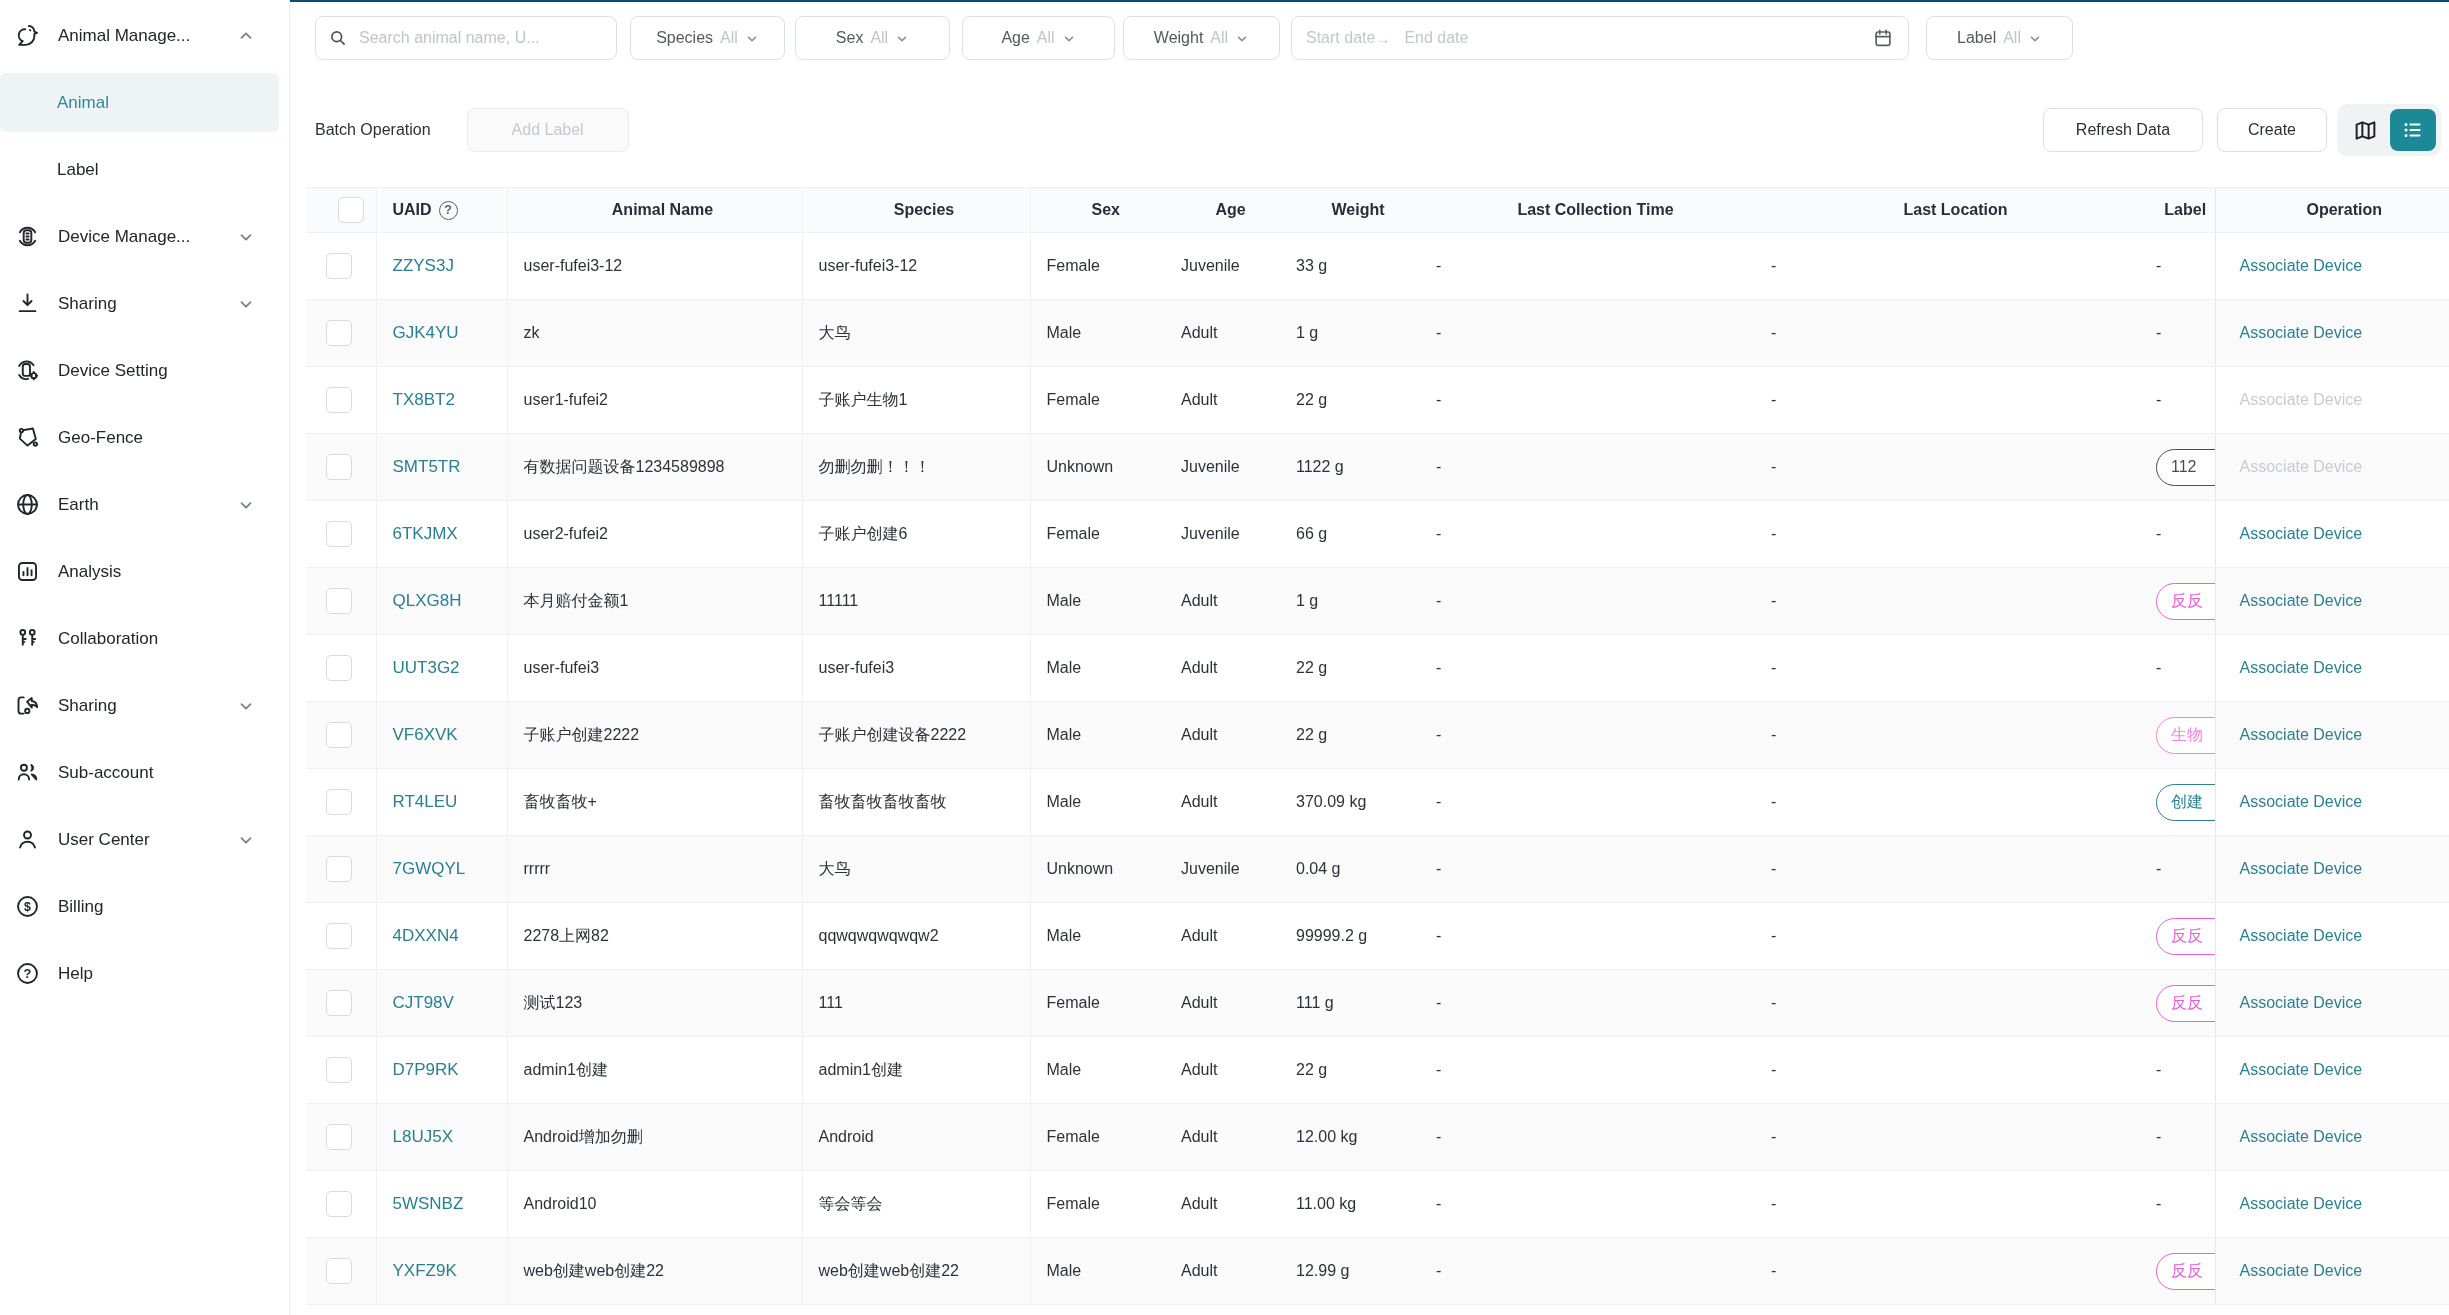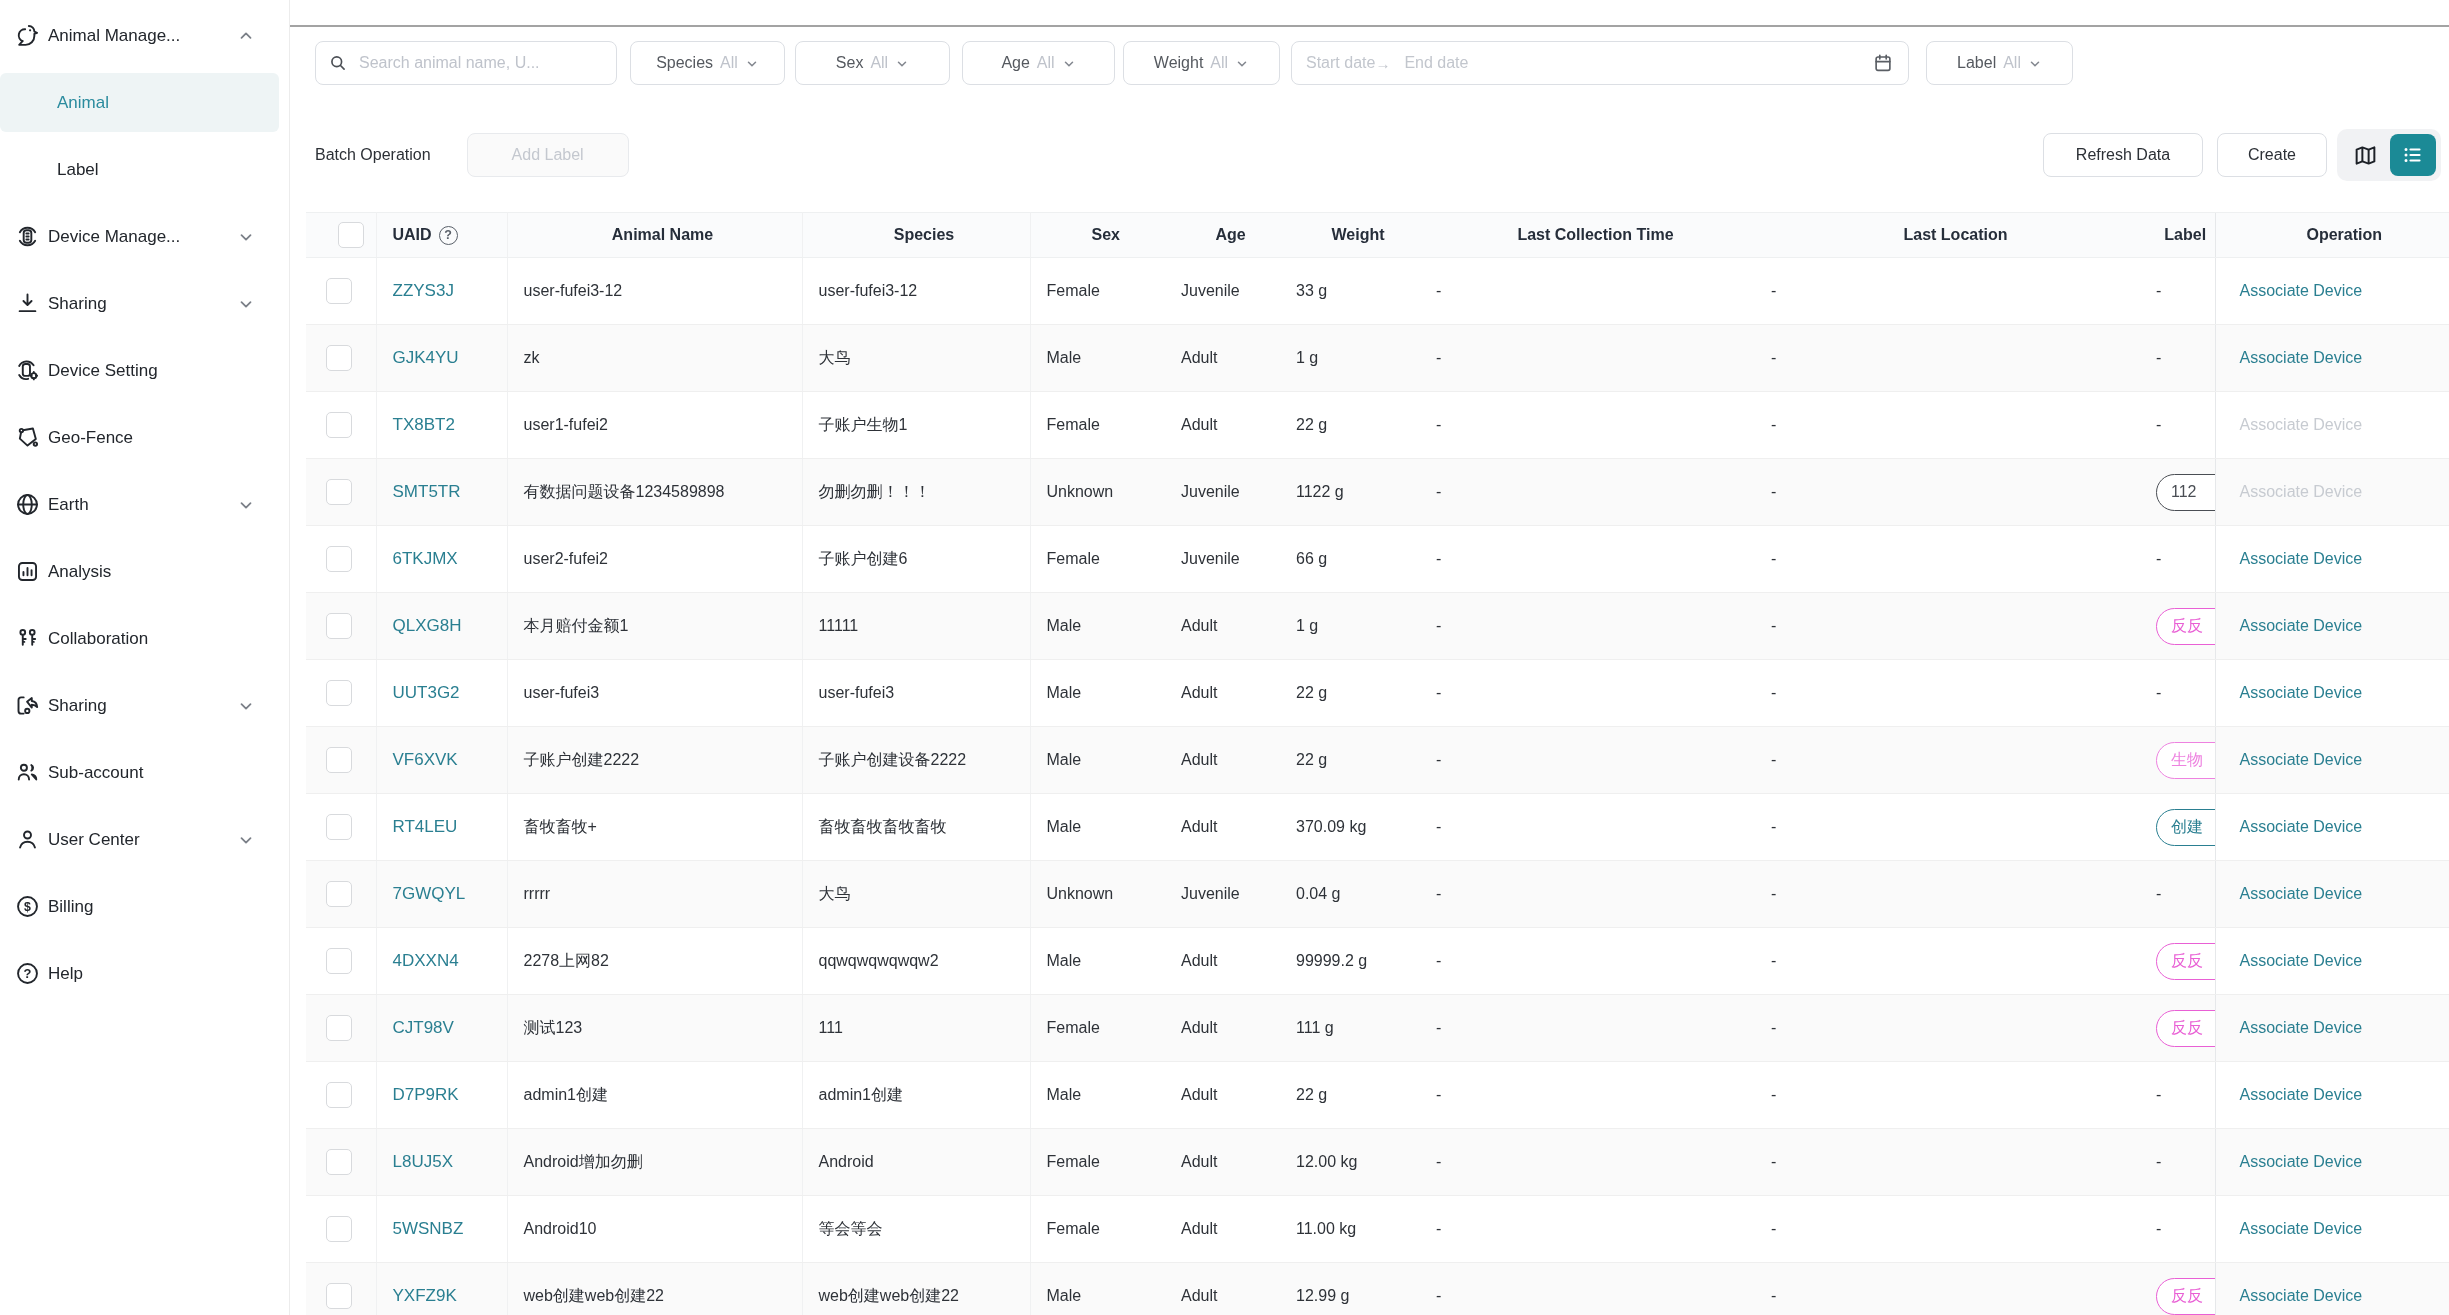--- a/index.html
+++ b/index.html
@@ -12,33 +12,33 @@
   svg { display:block; }
 
   
   .sidebar {
     position:fixed; left:0; top:0; width:290px; height:1315px;
     background:#fff; border-right:1px solid #ececec; padding-top:2px; z-index:5;
   }
   .side-item { position:relative; height:67px; display:flex; align-items:center; cursor:pointer; }
   .side-item .s-icon { width:27px; height:27px; margin-left:14px; color:#22262c; flex:0 0 auto; }
   .side-item .s-icon svg { width:27px; height:27px; stroke:#22262c; }
-  .side-item .s-lbl { margin-left:7px; font-size:17px; color:#22262c; white-space:nowrap; }
+  .side-item .s-lbl { margin-left:17px; font-size:17px; color:#22262c; white-space:nowrap; }
   .side-item .s-chev { position:absolute; right:34px; width:18px; height:18px; color:#7b8088; }
   .side-item.sub { padding-left:57px; }
   .side-item.sub .s-lbl { margin-left:0; }
   .side-item.sub.active::before {
     content:""; position:absolute; left:0; right:10px; top:4px; bottom:4px;
     background:#eef4f5; border-radius:6px;
   }
   .side-item.sub.active .s-lbl { color:#2a8b9e; position:relative; }
   .side-item.sub .s-lbl { position:relative; }
 
   
-  .main { position:absolute; left:290px; top:0; right:0; bottom:0; border-top:2px solid #a3a3a3; background:#fff;margin-top:25px; }
+  .main { position:absolute; left:290px; top:0; right:0; bottom:0; border-top:2px solid #0c4a6e; background:#fff; }
 
   
   .filterbar { display:flex; align-items:flex-start; padding:14px 0 0 25px; height:58px; }
   .fbox {
     height:44px; border:1px solid #dcdfe4; border-radius:8px; background:#fff;
     display:flex; align-items:center; font-size:16px; flex:0 0 auto;
   }
   .search { width:302px; padding:0 12px; }
   .search .sicon { width:20px; height:20px; color:#4b4f55; margin-right:9px; flex:0 0 auto; }
   .search input { border:none; outline:none; width:100%; font-size:16px; font-family:inherit; color:#2e3238; background:transparent; }

